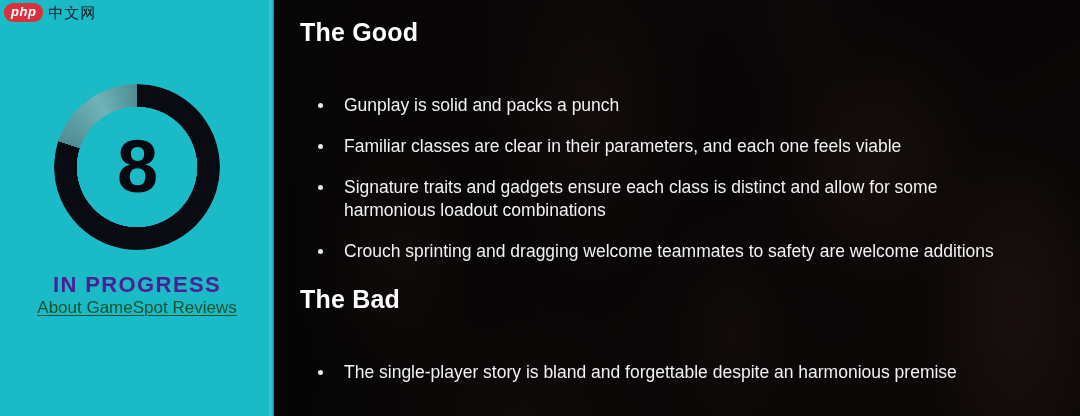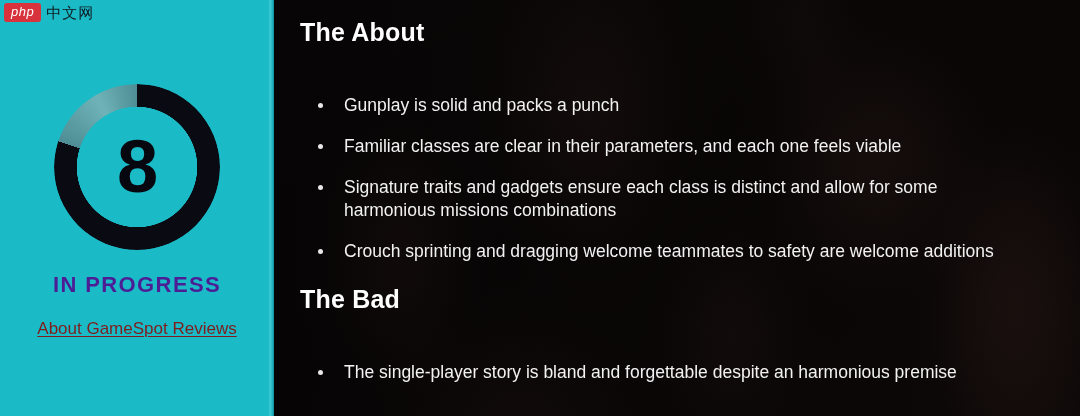--- a/index.html
+++ b/index.html
@@ -74,45 +74,45 @@
 
   #score-status {
     margin-top: 22px;
     font-size: 22px;
     font-weight: 700;
     letter-spacing: 1.4px;
     color: #4c1d95;
     text-transform: uppercase;
   }
   #score-link {
-    margin-top: 21px;
+    margin-top: 0;
     font-size: 17px;
-    color: #7f1d1d;
+    color: #14532d;
     text-decoration: underline;
     text-underline-offset: 2px;
     cursor: pointer;
   }
 
   
   #watermark {
     position: absolute;
     top: 3px; left: 4px;
     display: flex;
     align-items: center;
     gap: 5px;
     z-index: 40;
   }
   #wm-badge {
     background: #d8323c;
     color: #fff;
     font-size: 13px;
-    font-weight: 400;
+    font-weight: 700;
     font-style: italic;
     padding: 1px 7px 2px;
-    border-radius: 3px;
+    border-radius: 9px;
     line-height: 1.25;
     letter-spacing: .5px;
   }
   #wm-text {
     color: #101a22;
     font-size: 15px;
     font-weight: 400;
     letter-spacing: 1px;
     line-height: 1;
   }
@@ -210,33 +210,33 @@
     <div id="panel-edge-strip"></div>
   </aside>
 
   <section id="review-panel">
     <div id="review-bg"></div>
     <div id="review-scrim"></div>
 
     <div id="review-content">
 
       <div id="good-section">
-        <h2 class="section-heading">The About</h2>
+        <h2 class="section-heading">The Good</h2>
         <ul class="bullet-list">
           <li>
             <span class="bullet-dot"></span>
             <span>Gunplay is solid and packs a punch</span>
           </li>
           <li>
             <span class="bullet-dot"></span>
             <span>Familiar classes are clear in their parameters, and each one feels viable</span>
           </li>
           <li>
             <span class="bullet-dot"></span>
-            <span>Signature traits and gadgets ensure each class is distinct and allow for some harmonious missions combinations</span>
+            <span>Signature traits and gadgets ensure each class is distinct and allow for some harmonious loadout combinations</span>
           </li>
           <li>
             <span class="bullet-dot"></span>
             <span>Crouch sprinting and dragging welcome teammates to safety are welcome additions</span>
           </li>
         </ul>
       </div>
 
       <div id="bad-section">
         <h2 class="section-heading">The Bad</h2>

